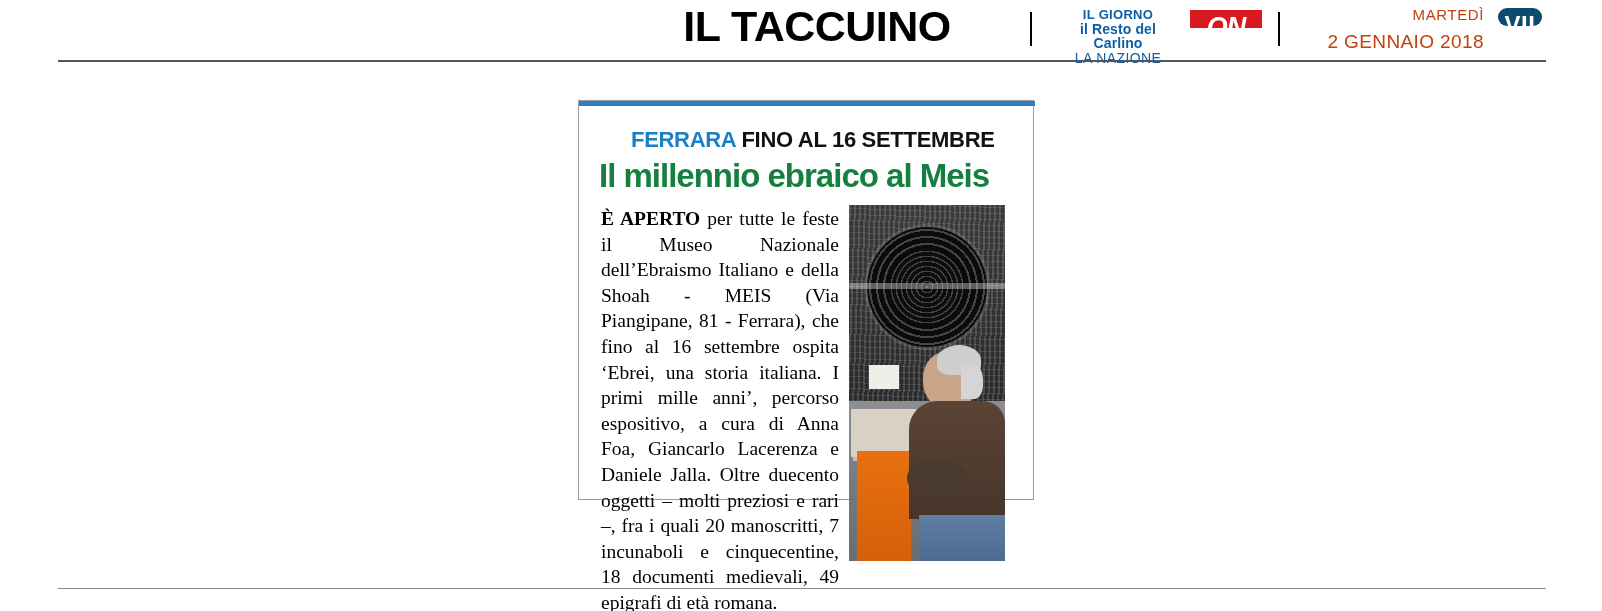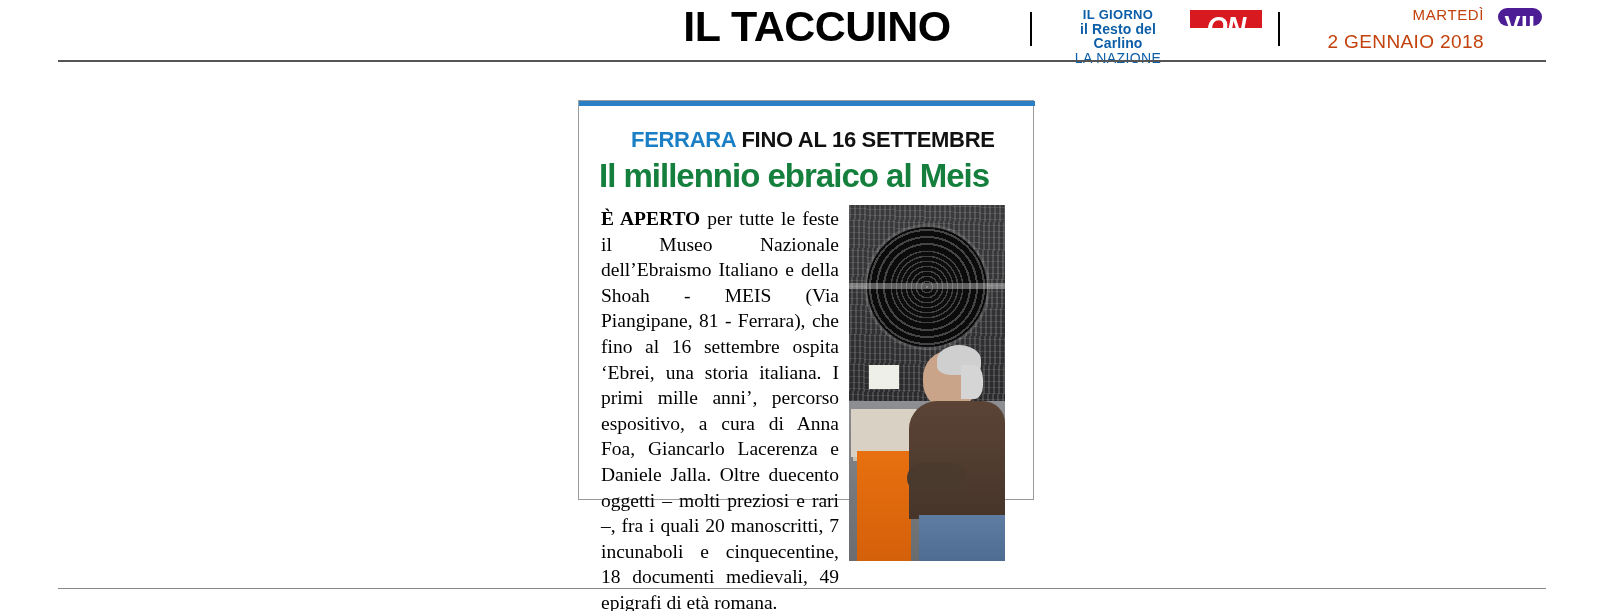--- a/index.html
+++ b/index.html
@@ -105,21 +105,21 @@
     letter-spacing: 0.4px;
     margin-top: 8px;
   }
 
   .page-number {
     position: absolute;
     right: 60px;
     top: 8px;
     width: 44px;
     height: 18px;
-    background: #4c1d95;
+    background: #0c4a6e;
     color: #fff;
     font-family: "Liberation Sans", sans-serif;
     font-weight: bold;
     font-size: 24px;
     line-height: 34px;
     text-align: center;
     letter-spacing: 0.5px;
     border-radius: 10px;
   }
 

